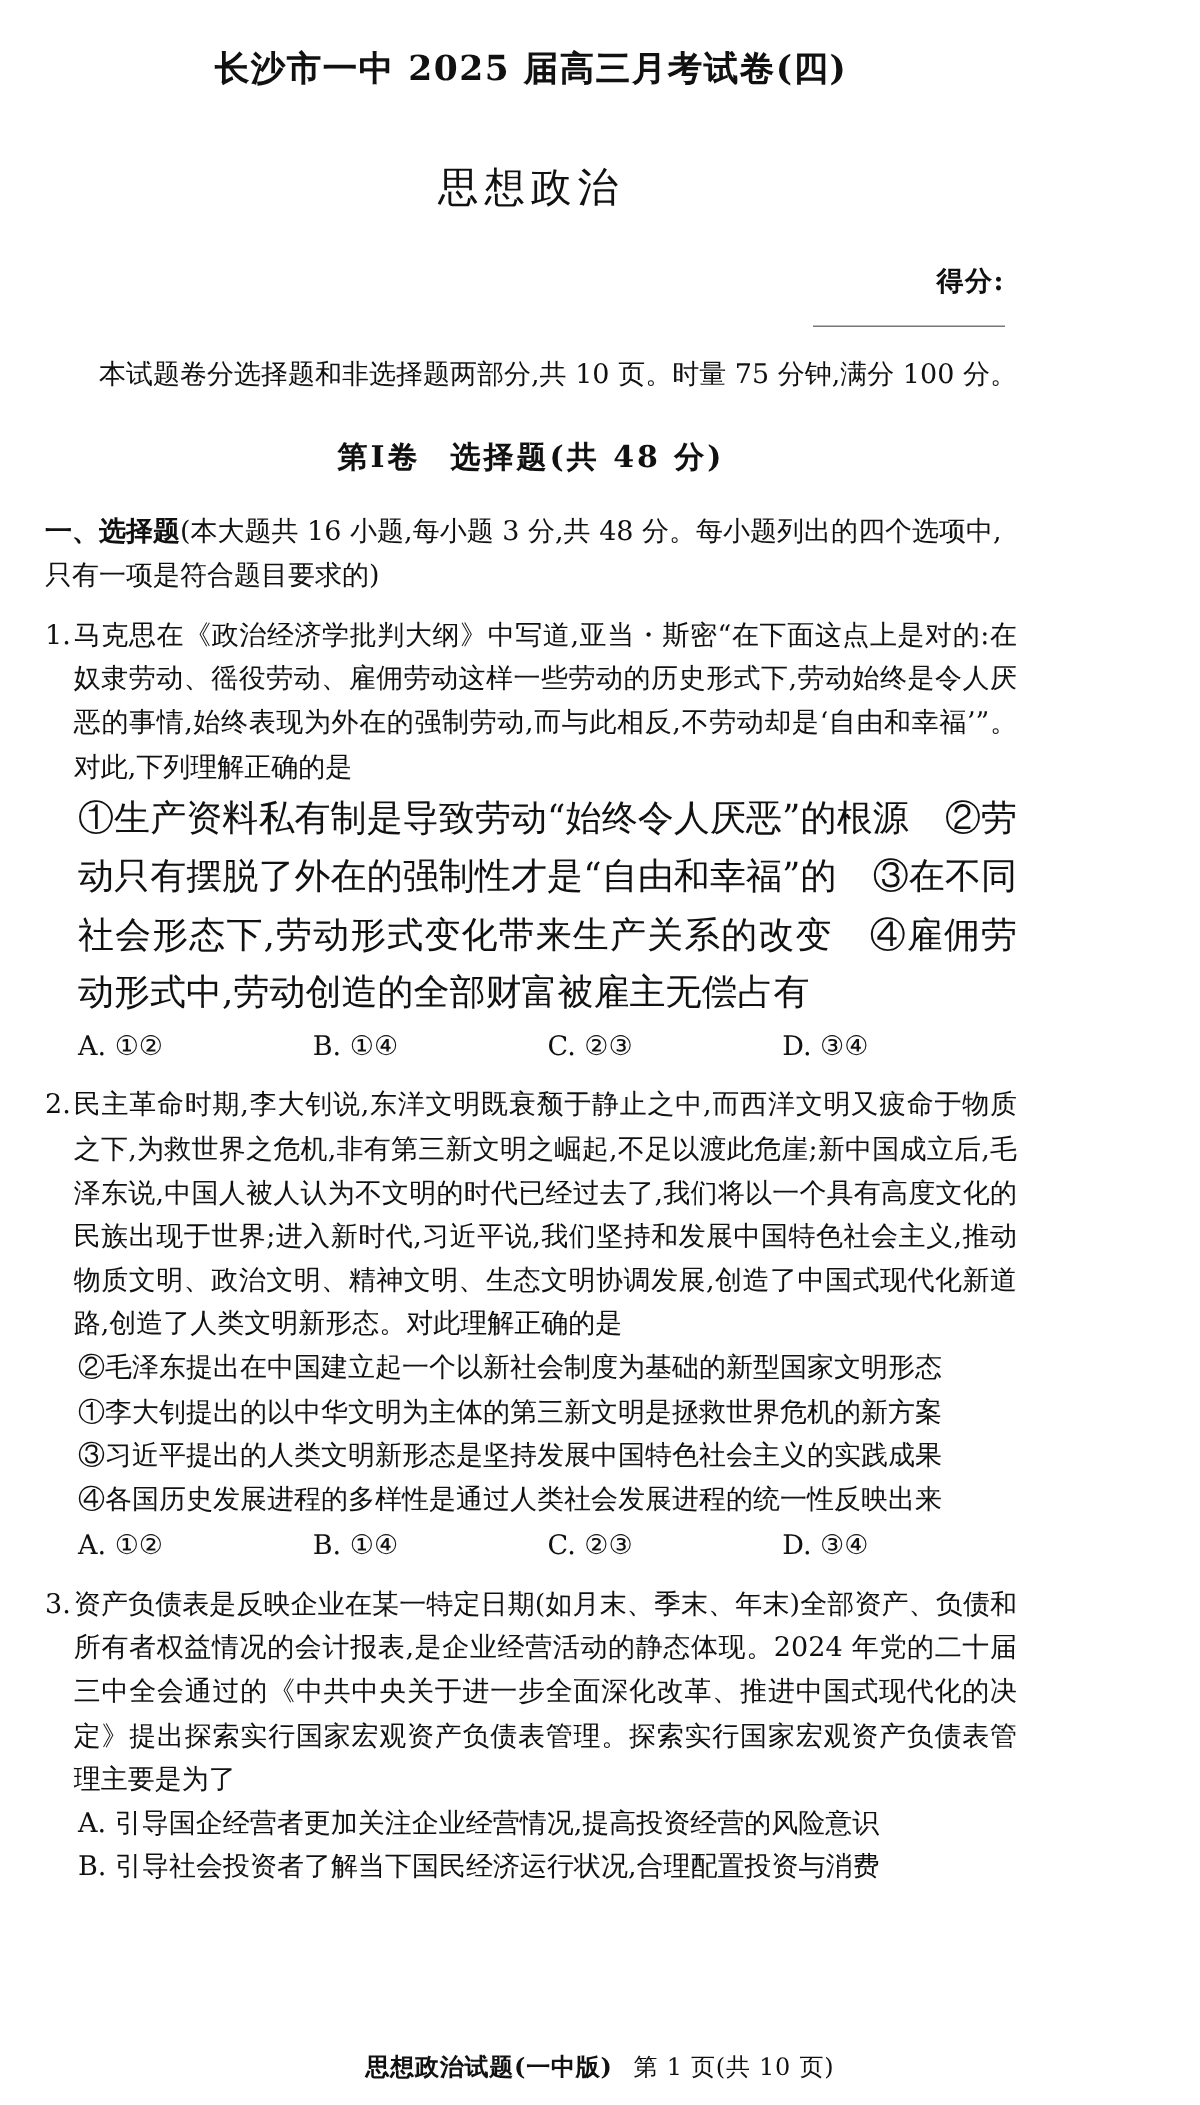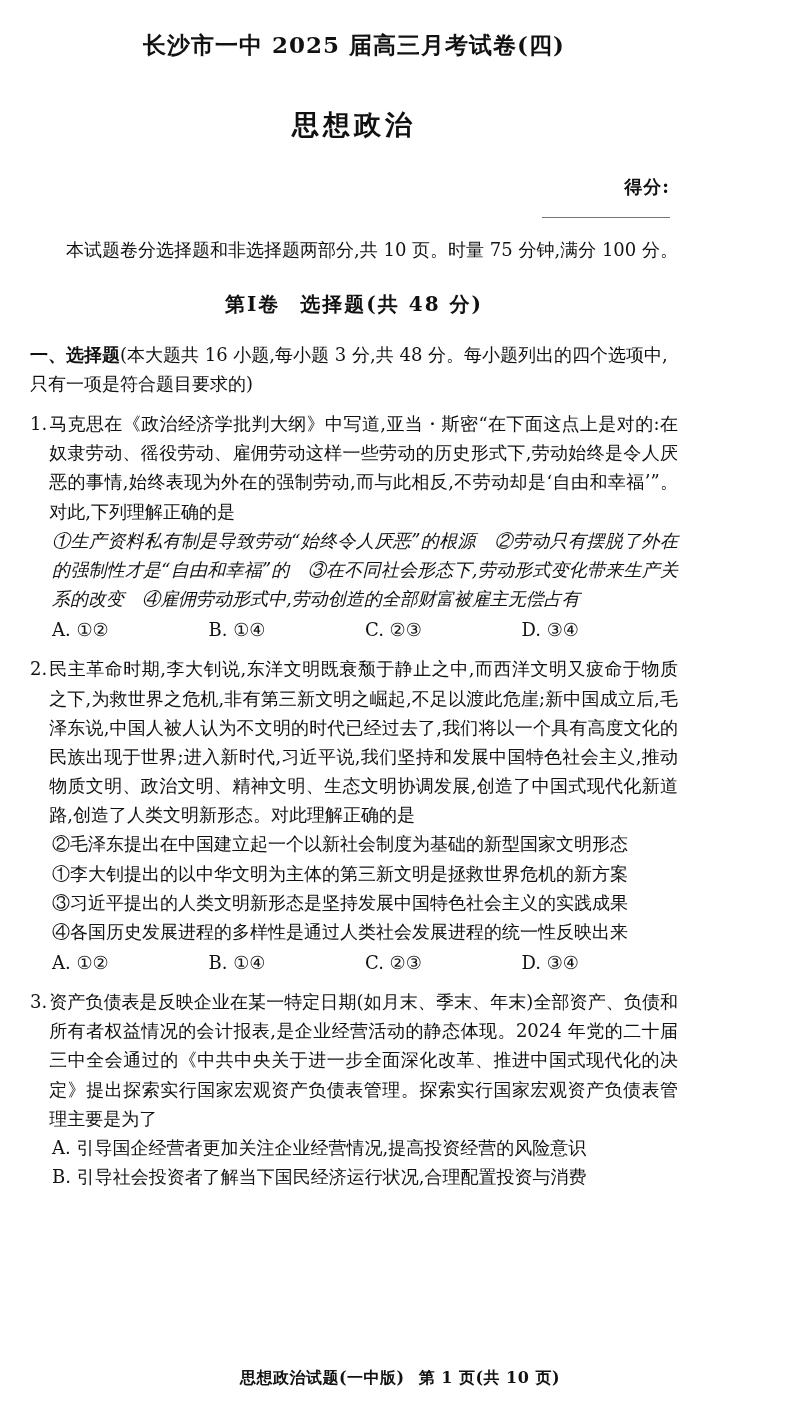--- a/index.html
+++ b/index.html
@@ -29,21 +29,21 @@
     text-align: center;
     font-size: 23px;
     font-weight: bold;
     letter-spacing: 1px;
     margin-top: 8px;
     margin-bottom: 0;
   }
   .subject-title {
     text-align: center;
     font-size: 27px;
-    font-weight: bold;
+    font-weight: normal;
     letter-spacing: 4px;
     margin-top: 46px;
     margin-bottom: 0;
   }
   .score-row {
     display: flex;
     justify-content: flex-end;
     align-items: flex-end;
     margin-top: 32px;
     padding-right: 8px;
@@ -96,25 +96,24 @@
   }
   .q-num {
     flex: 0 0 auto;
     padding-right: 2px;
   }
   .q-text {
     flex: 1 1 auto;
     text-align: justify;
   }
   .opt-line {
-    font-size: 18px;
+    font-size: 24px;
     line-height: 1.62;
     padding-left: 22px;
     text-align: justify;
-    font-style: italic;
   }
   .choices {
     display: flex;
     font-size: 18px;
     padding-left: 22px;
     margin-top: 2px;
   }
   .choices span {
     width: 25%;
   }
@@ -128,21 +127,21 @@
     bottom: 14px;
     left: 0;
     width: 800px;
     text-align: center;
     font-size: 16px;
     font-weight: bold;
     letter-spacing: 0.5px;
   }
   .footer .fnote {
     margin-left: 14px;
-    font-weight: bold;
+    font-weight: normal;
   }
 </style>
 </head>
 <body>
 
 <div class="page">
   <div class="inner">
 
     <div class="doc-title">长沙市一中 2025 届高三月考试卷(四)</div>
 

